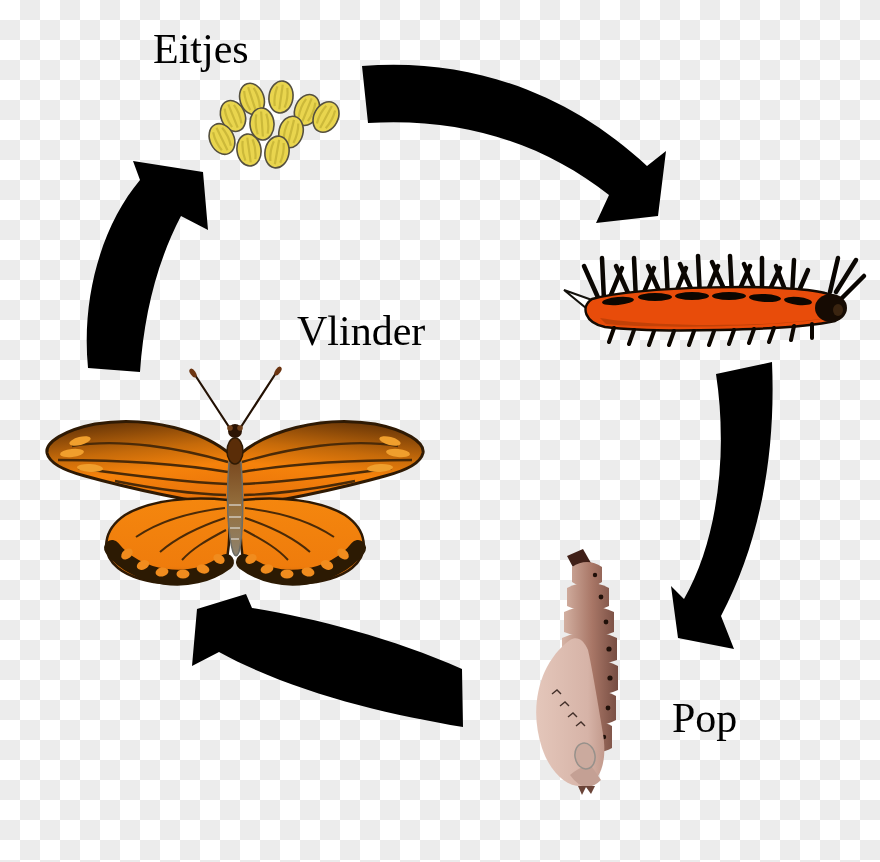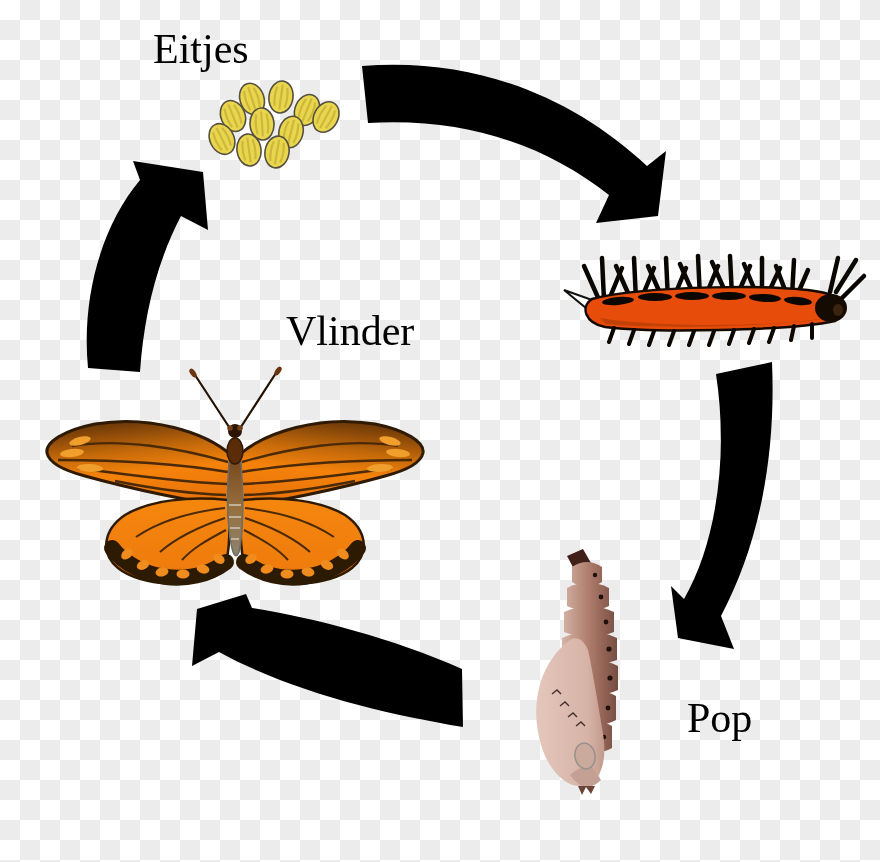--- a/index.html
+++ b/index.html
@@ -14,22 +14,22 @@
   .stage-label{
     position:absolute;
     font-size:42px;
     line-height:1.1;
     color:#000;
     white-space:nowrap;
     font-family:"Liberation Serif","DejaVu Serif",serif;
   }
   .lbl-eitjes{left:153px;top:26px;}
   .lbl-rups{left:723px;top:184px;}
-  .lbl-vlinder{left:286px;top:308px;}
-  .lbl-pop{left:687px;top:695px;}
+  .lbl-vlinder{left:297px;top:308px;}
+  .lbl-pop{left:672px;top:695px;}
 </style>
 </head>
 <body>
 
 <div class="canvas">
   <div></div>
 
   <svg width="880" height="862" viewBox="0 0 880 862">
     <defs>
       <linearGradient id="fwgrad" gradientUnits="userSpaceOnUse" x1="140" y1="415" x2="150" y2="506">

